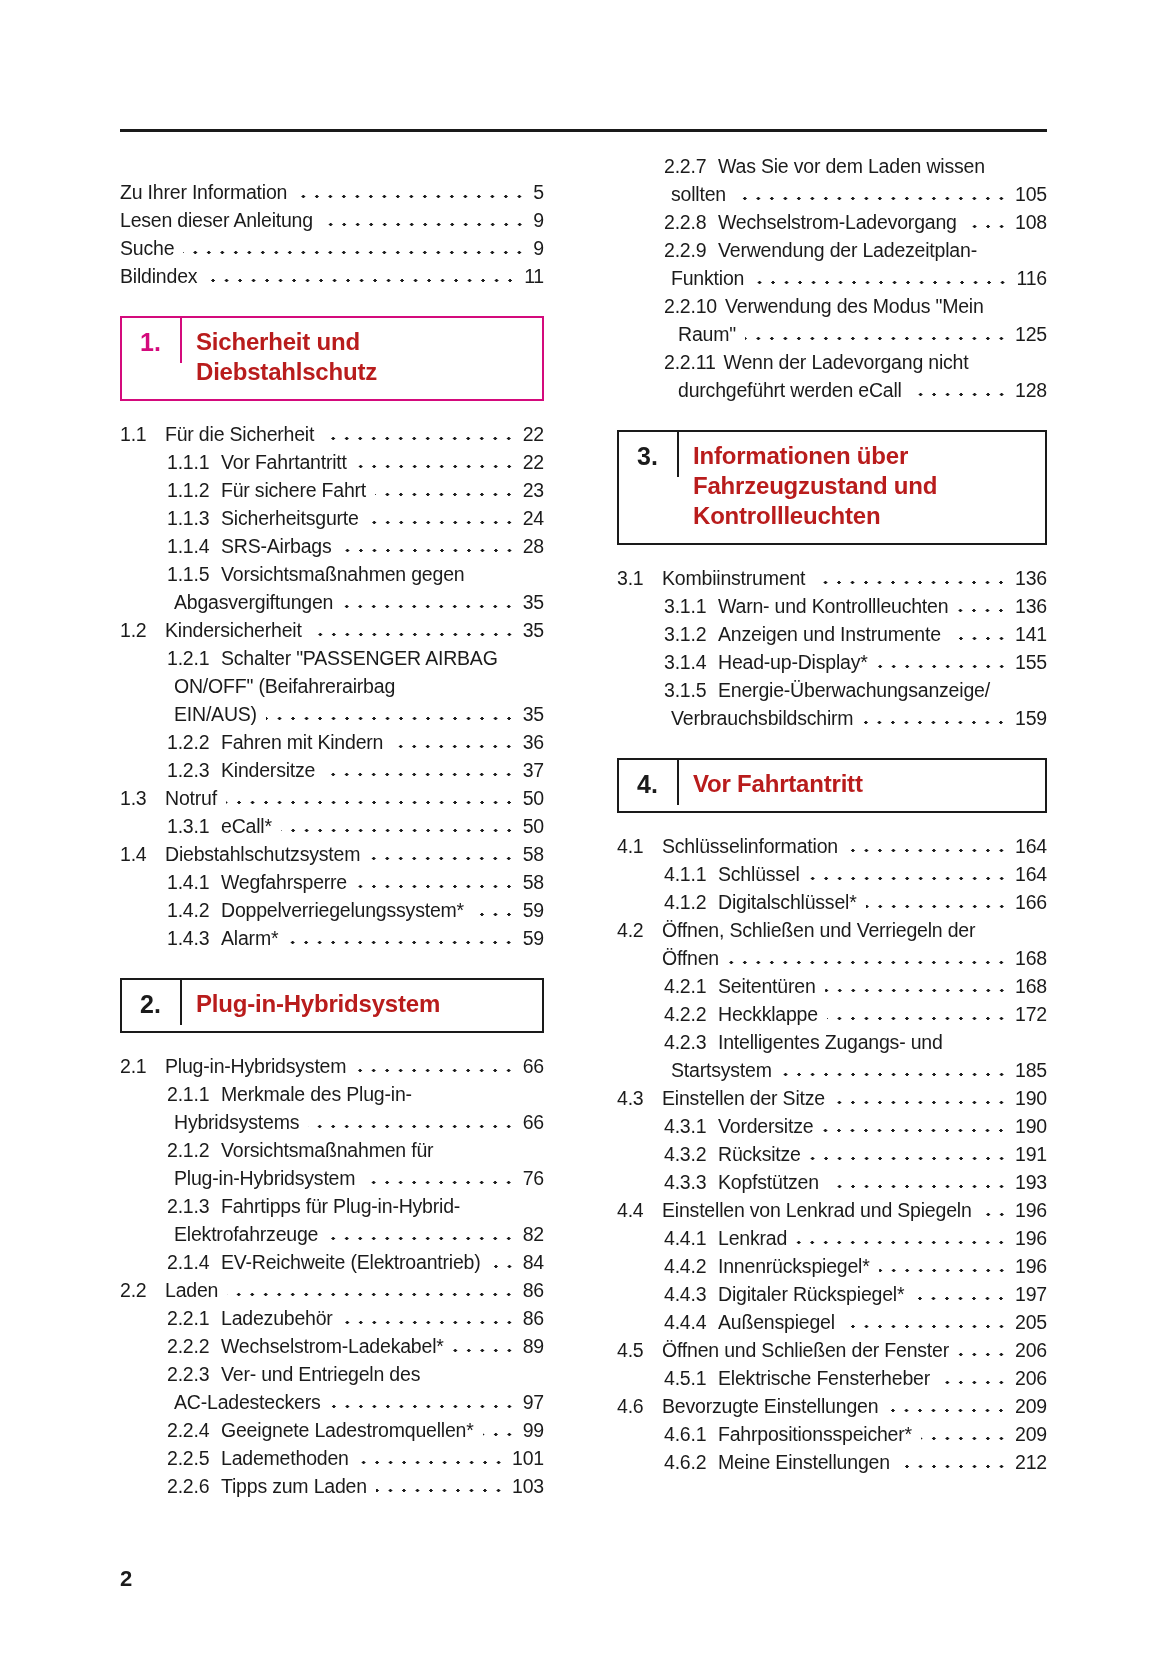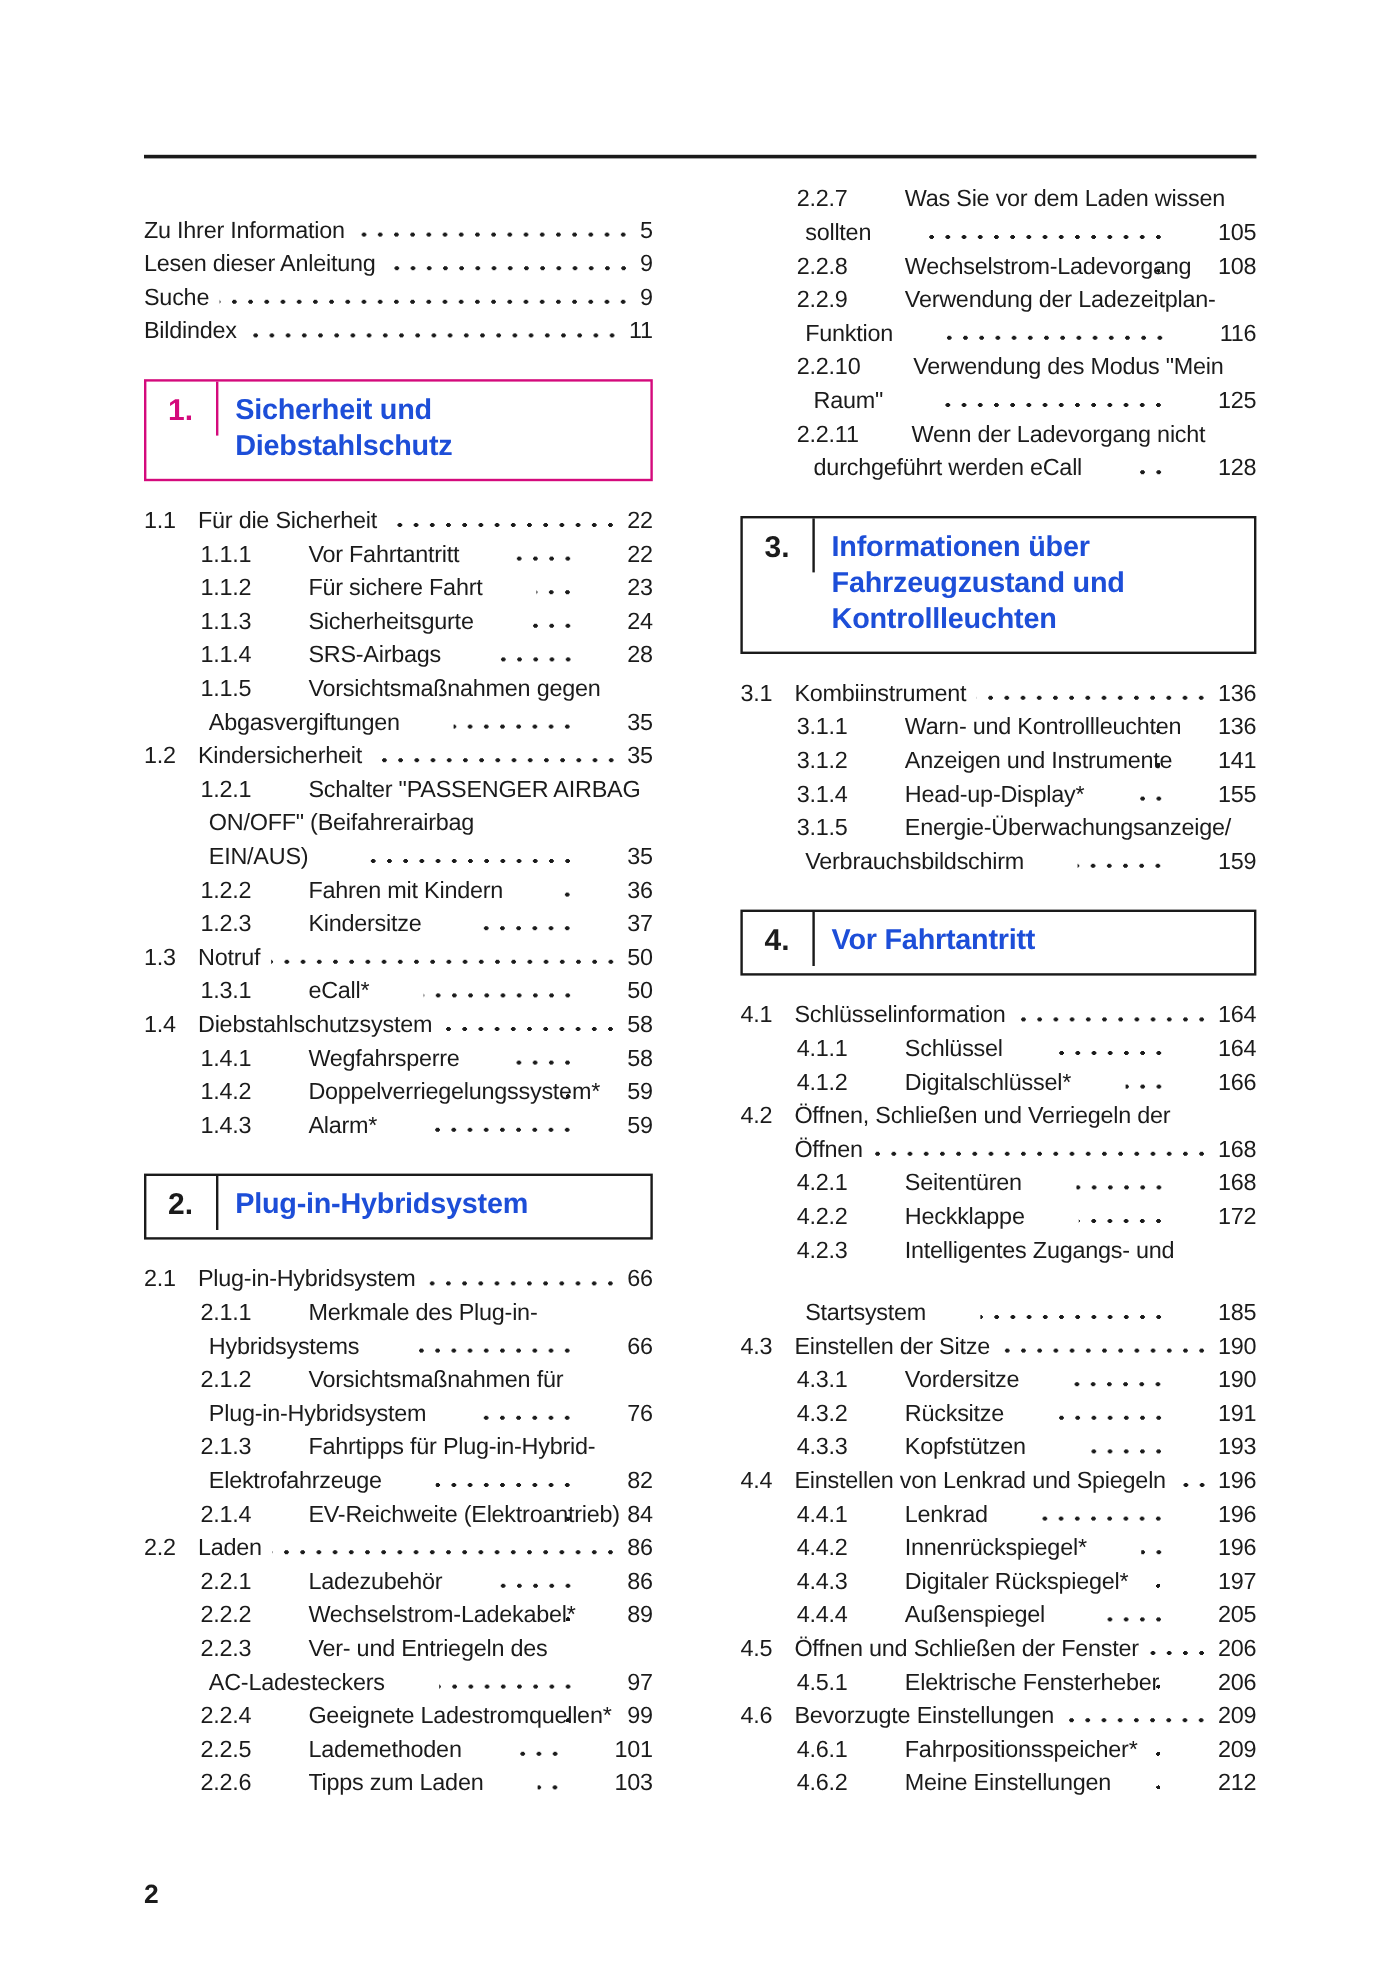--- a/index.html
+++ b/index.html
@@ -24,21 +24,21 @@
   .col-right { left: 617px; top: 152px; width: 430px; }
 
   
   .entry {
     font-size: 19.5px;
     line-height: 28px;
     letter-spacing: -0.2px;
     color: #1b1b1b;
   }
   .erow { display: flex; align-items: baseline; }
-  .entry.lvl2 > .erow { padding-left: 47px; gap: 36px; }
+  .entry.lvl2 > .erow { padding-left: 47px; }
   .num  { flex: none; margin-right: 8px; white-space: pre; }
   .lvl1 .num { min-width: 37px; }
   .lvl2 .num { min-width: 46px; }
   .seg { flex: 0 1 auto; min-width: 0; white-space: pre; }
   .dots {
     flex: 1 1 10px;
     min-width: 10px;
     height: 5px;
     margin: 0 7px 0 9px;
     align-self: baseline;
@@ -70,21 +70,21 @@
     width: 2px; height: 45px;
     background: #1a1a1a;
   }
   .sec-title {
     font-weight: 700;
     font-size: 24px;
     line-height: 30px;
     letter-spacing: -0.2px;
     padding: 9px 10px 12px 17px;
     white-space: pre;
-    color: #1d4ed8;
+    color: #b91c1c;
   }
   .section-box.accent { border-color: var(--accent, #d40a7c); }
   .section-box.accent .sec-num { color: var(--accent, #d40a7c); }
   .section-box.accent .sec-rule { background: var(--accent, #d40a7c); }
 
   .footer-num {
     position: absolute;
     left: 120px; top: 1566px;
     font-size: 22px;
     font-weight: 700;
@@ -538,21 +538,21 @@
           <span class="seg">Heckklappe</span>
           <span class="dots"></span>
           <span class="pagenum">172</span>
         </div>
       </div>
       <div class="entry lvl2">
         <div class="erow">
           <span class="num">4.2.3</span>
           <span class="seg">Intelligentes Zugangs- und</span>
         </div>
-        <div class="erow" style="padding-left: 54px; margin-top: 24px;">
+        <div class="erow" style="padding-left: 54px;">
           <span class="seg">Startsystem</span>
           <span class="dots"></span>
           <span class="pagenum">185</span>
         </div>
       </div>
       <div class="entry lvl1">
         <div class="erow">
           <span class="num">4.3</span>
           <span class="seg">Einstellen der Sitze</span>
           <span class="dots"></span>

